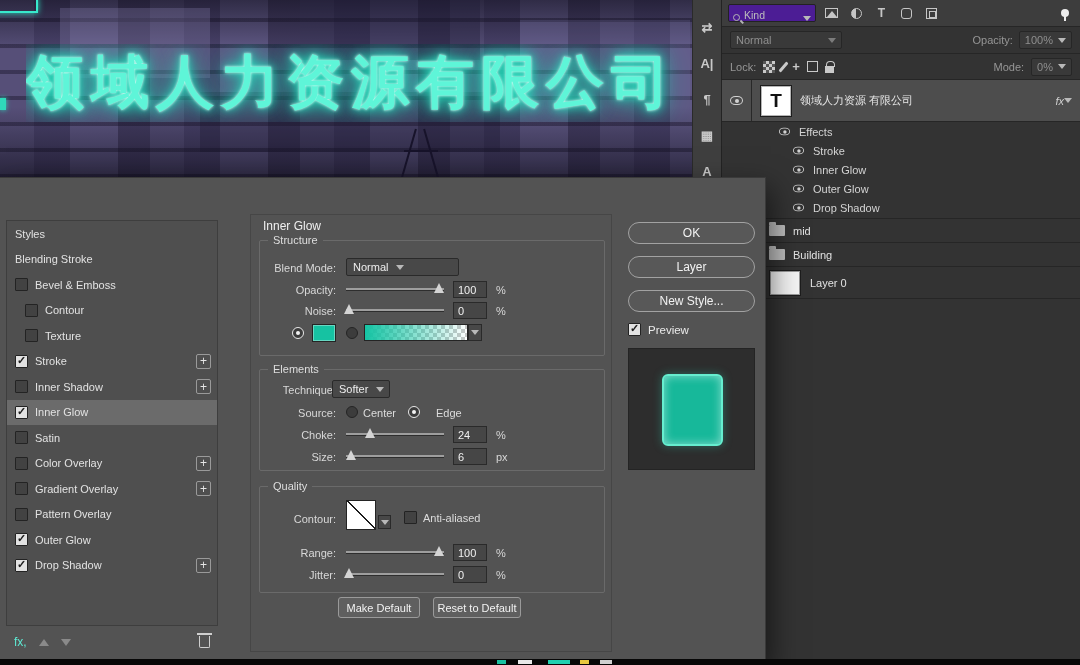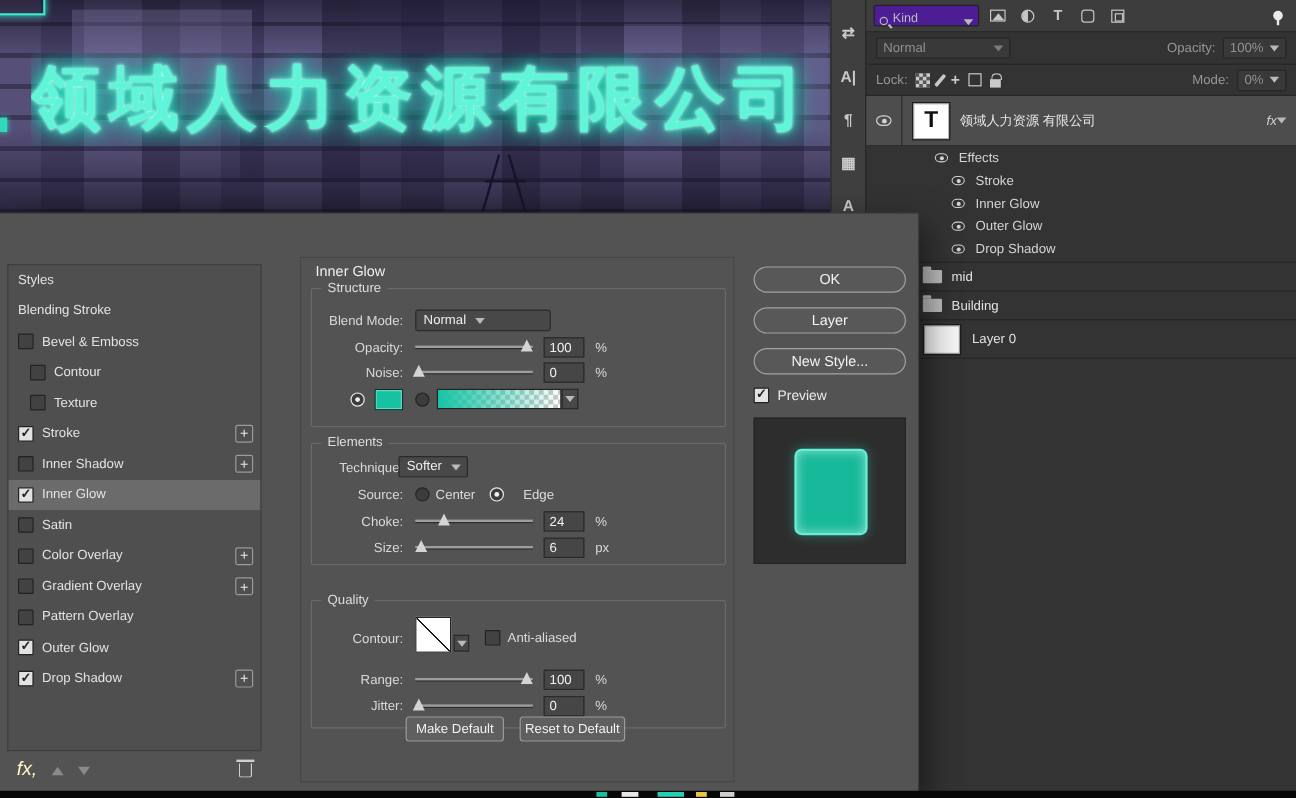--- a/index.html
+++ b/index.html
@@ -92,21 +92,21 @@
   #styles-list{position:absolute;left:6px;top:42px;width:212px;height:406px;background:#4f4f4f;border:1px solid #3e3e3e;overflow:hidden}
   .style-row{height:25.5px;display:flex;align-items:center;gap:7px;padding:0 6px 0 8px;font-size:11px;color:#e2e2e2}
   .style-row.indent{padding-left:18px}
   .style-row.selected{background:#6b6b6b}
   .cb{width:13px;height:13px;background:#424242;border:1px solid #232323;border-radius:1px;position:relative;flex:none}
   .cb.on{background:#e2e2e2}
   .cb.on::after{content:"✓";position:absolute;left:1px;top:-2px;font-size:11px;font-weight:bold;color:#1e1e1e}
   .plus-btn{margin-left:auto;width:15px;height:15px;border:1px solid #9a9a9a;border-radius:2px;color:#e6e6e6;
     display:flex;align-items:center;justify-content:center;font-size:12px;line-height:1;flex:none}
   #fx-footer{position:absolute;left:6px;top:452px;width:212px;height:24px;display:flex;align-items:center;gap:12px;padding:0 8px}
-  #fx-footer .fxlbl{font-size:16px;font-style:italic;color:#fef9c3}
+  #fx-footer .fxlbl{font-size:12px;color:#5eead4}
   .tri-up{width:0;height:0;border-left:5px solid transparent;border-right:5px solid transparent;border-bottom:7px solid #8a8a8a}
   .tri-dn{width:0;height:0;border-left:5px solid transparent;border-right:5px solid transparent;border-top:7px solid #8a8a8a}
   .trash{margin-left:auto;width:11px;height:12px;border:1px solid #cfcfcf;border-top:none;border-radius:0 0 2px 2px;position:relative}
   .trash::before{content:"";position:absolute;top:-3px;left:-3px;width:15px;height:2px;background:#cfcfcf}
 
   #main-box{position:absolute;left:250px;top:36px;width:362px;height:438px;border:1px solid #464646}
   #panel-title{position:absolute;left:12px;top:4px;font-size:12px;color:#efefef}
   .group{position:absolute;left:8px;width:346px;border:1px solid #6a6a6a;border-radius:2px}
   .glegend{position:absolute;top:-7px;left:8px;background:#535353;padding:0 5px;font-size:11px;color:#dedede}
   .frm-lbl{position:absolute;left:0;width:76px;text-align:right;font-size:11px;color:#d8d8d8}
@@ -398,21 +398,21 @@
       <span class="unit" style="top:59px">%</span>
       <span class="frm-lbl" style="top:81px">Size:</span>
       <div class="slider" style="top:79px">
         <span class="track"></span>
         <span class="thumb" style="left:5%"></span>
       </div>
       <div class="vf" style="top:78px">6</div>
       <span class="unit" style="top:81px">px</span>
     </div>
 
-    <div class="group" style="top:285px;height:107px">
+    <div class="group" style="top:271px;height:107px">
       <span class="glegend">Quality</span>
       <span class="frm-lbl" style="top:26px">Contour:</span>
       <div class="contour-thumb" style="top:13px"></div>
       <div class="contour-arrow" style="top:28px">
         <span class="chev"></span>
       </div>
       <span class="cb" style="position:absolute;left:144px;top:24px"></span>
       <span class="inline-cb-lbl" style="left:163px;top:25px">Anti-aliased</span>
       <span class="frm-lbl" style="top:60px">Range:</span>
       <div class="slider" style="top:58px">

